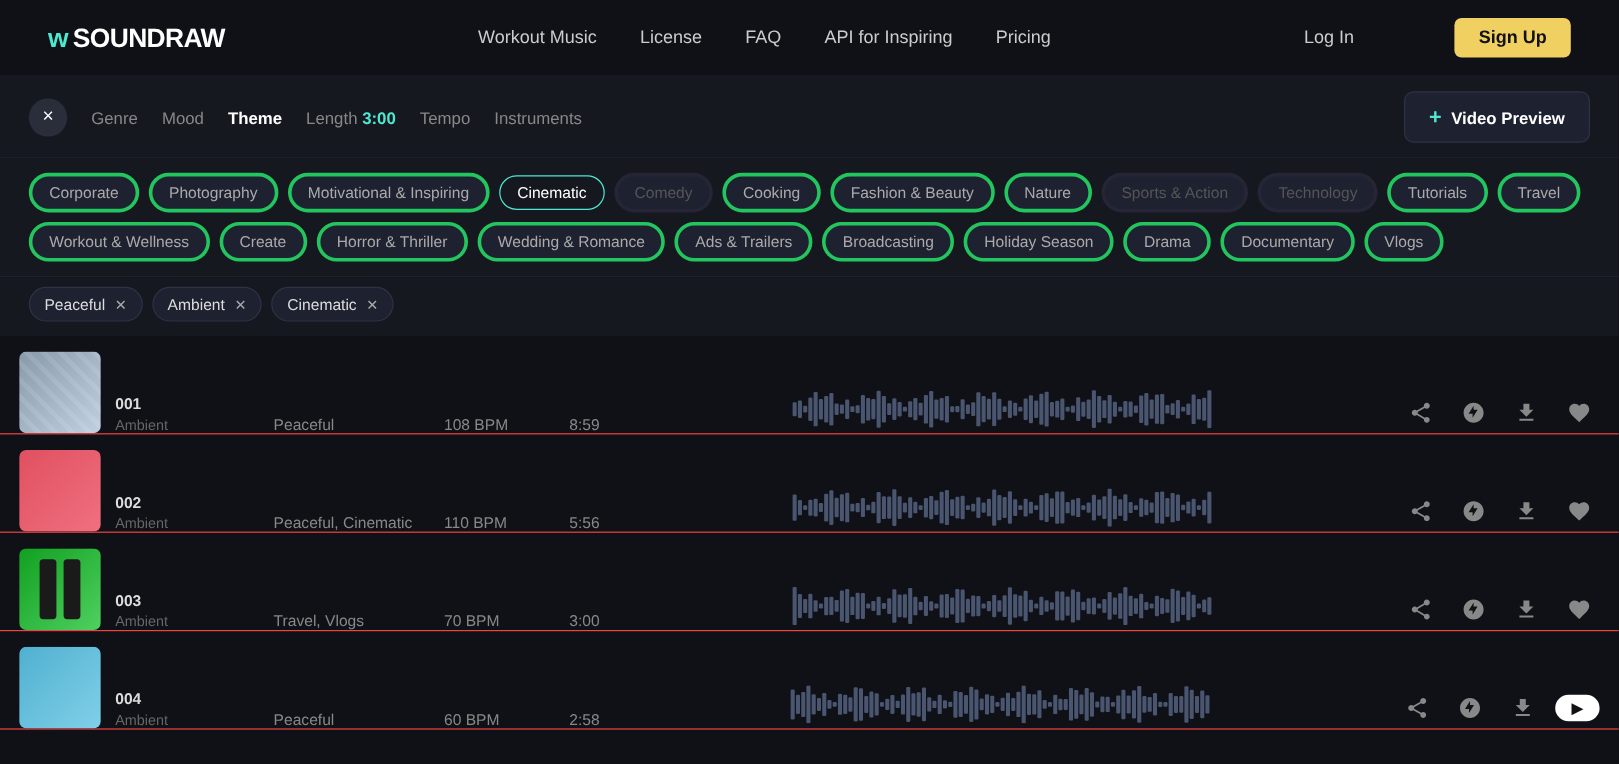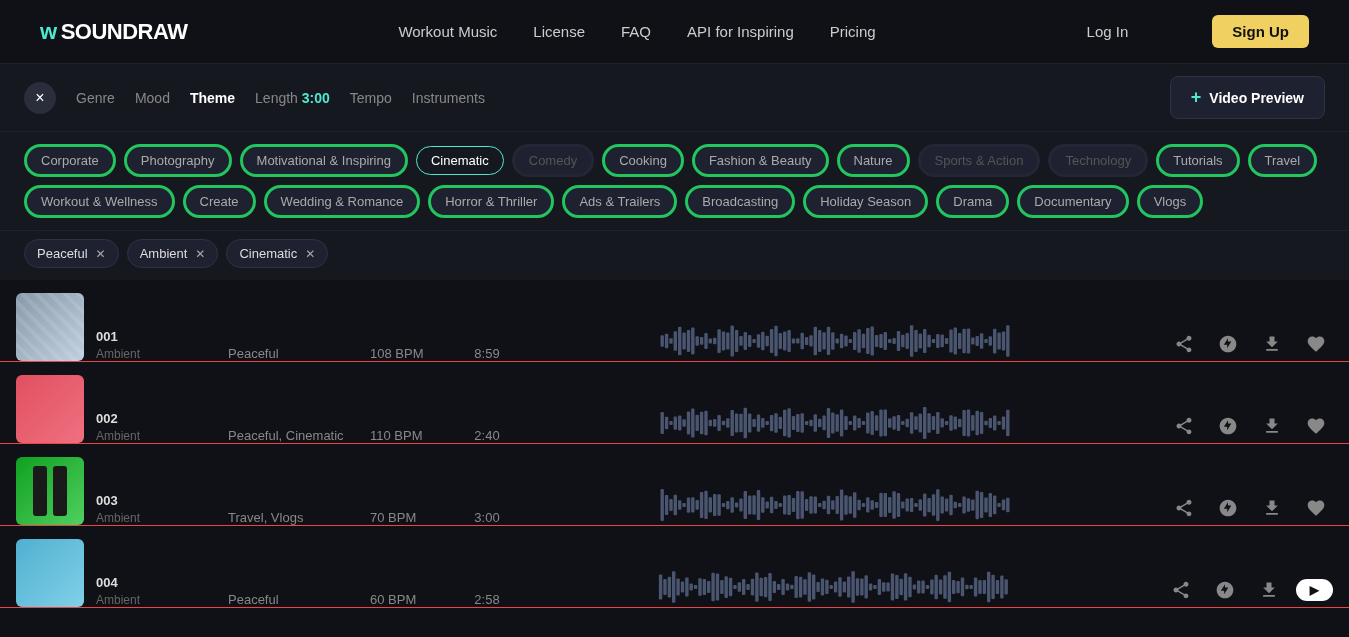--- a/index.html
+++ b/index.html
@@ -372,22 +372,22 @@
       <button class="tag-btn">Fashion &amp; Beauty</button>
       <button class="tag-btn">Nature</button>
       <button class="tag-btn dimmed">Sports &amp; Action</button>
       <button class="tag-btn dimmed">Technology</button>
       <button class="tag-btn">Tutorials</button>
       <button class="tag-btn">Travel</button>
     </div>
   <div class="theme-row" id="theme-row-2">
       <button class="tag-btn">Workout &amp; Wellness</button>
       <button class="tag-btn">Create</button>
+      <button class="tag-btn">Horror &amp; Thriller</button>
       <button class="tag-btn">Wedding &amp; Romance</button>
-      <button class="tag-btn">Horror &amp; Thriller</button>
       <button class="tag-btn">Ads &amp; Trailers</button>
       <button class="tag-btn">Broadcasting</button>
       <button class="tag-btn">Holiday Season</button>
       <button class="tag-btn">Drama</button>
       <button class="tag-btn">Documentary</button>
       <button class="tag-btn">Vlogs</button>
     </div>
 </div>
 
 <div class="active-filters" id="active-filters">
@@ -527,21 +527,21 @@
     <div class="track-row">
     <div class="track-thumb">
         <div class="thumb-002"></div>
       </div>
     <div class="track-info">
       <div class="track-num">002</div>
       <div class="track-genre">Ambient</div>
     </div>
     <div class="track-mood">Peaceful, Cinematic</div>
     <div class="track-bpm">110 BPM</div>
-    <div class="track-duration">2:40</div>
+    <div class="track-duration">5:56</div>
     <div class="waveform-container">
         <svg class="waveform" viewBox="0 0 350 32">
           <rect x="0.0" y="5.1" width="3.4" height="21.8" rx="1" fill="#4a5570"></rect>
           <rect x="4.4" y="9.7" width="3.4" height="12.6" rx="1" fill="#4a5570"></rect>
           <rect x="8.8" y="14.0" width="3.4" height="4.0" rx="1" fill="#4a5570"></rect>
           <rect x="13.1" y="9.4" width="3.4" height="13.3" rx="1" fill="#4a5570"></rect>
           <rect x="17.5" y="8.6" width="3.4" height="14.8" rx="1" fill="#4a5570"></rect>
           <rect x="21.9" y="12.2" width="3.4" height="7.5" rx="1" fill="#4a5570"></rect>
           <rect x="26.3" y="4.5" width="3.4" height="23.0" rx="1" fill="#4a5570"></rect>
           <rect x="30.6" y="1.6" width="3.4" height="28.8" rx="1" fill="#4a5570"></rect>

